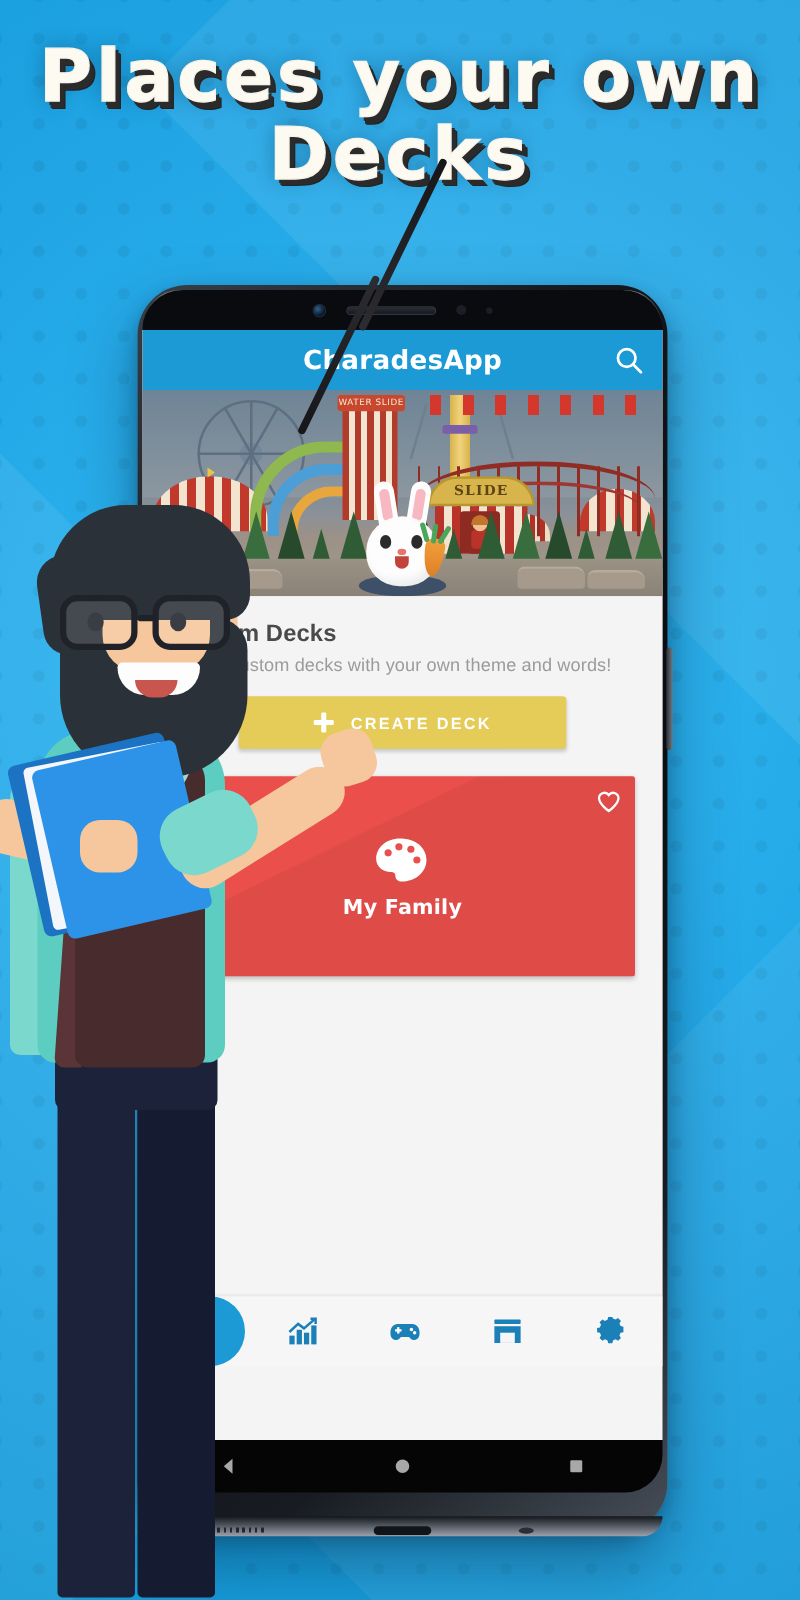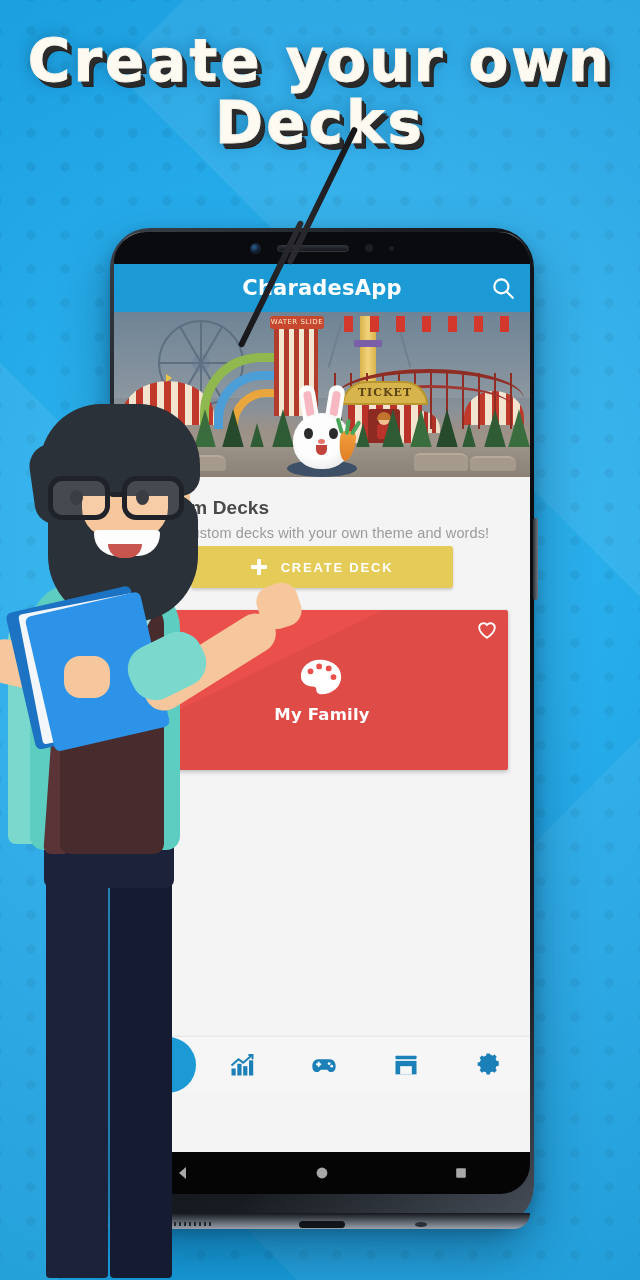--- a/index.html
+++ b/index.html
@@ -318,21 +318,21 @@
   #custom-decks-title {
     font-family: "Liberation Sans", sans-serif;
     font-weight: bold; font-size: 19px; color: #4a4a4a;
     letter-spacing: 0.1px;
   }
   #custom-decks-sub {
     margin-top: 6px;
     font-size: 14.5px; color: #9b9b9b; font-weight: normal;
     letter-spacing: 0.1px;
   }
-  #create-deck-wrap { display:flex; justify-content:center; margin-top: 5px; }
+  #create-deck-wrap { display:flex; justify-content:center; margin-top: 16px; }
   #create-deck-btn {
     width: 262px; height: 42px;
     background: #e5cb57;
     border: none; border-radius: 3px;
     display: flex; align-items: center; justify-content: center; gap: 14px;
     box-shadow: 0 2px 3px rgba(0,0,0,0.17);
     cursor: pointer;
   }
   #create-deck-btn .plus {
     position: relative; width: 16px; height: 16px; flex: none;
@@ -508,21 +508,21 @@
 <body>
 
 <div id="promo-bg">
   <div class="dots"></div>
   <div class="diag1"></div>
   <div class="diag2"></div>
   <div class="diag3"></div>
 </div>
 
 <div id="headline">
-  <div class="line">Create your own</div>
+  <div class="line">Places your own</div>
   <div class="line">Decks</div>
 </div>
 
 <div id="phone">
   <div class="glassband"></div>
   <div class="btn-power"></div>
   <div class="btn-vol"></div>
 
   <div class="bezel-top">
     <div class="cam"></div>
@@ -577,21 +577,21 @@
 
       <div class="ticket-booth">
         <div class="tb-body"></div>
         <div class="tb-door"></div>
         <div class="tb-person">
           <div class="tb-body2"></div>
           <div class="tb-head"></div>
           <div class="tb-hair"></div>
         </div>
         <div class="tb-top"></div>
-        <div class="tb-label">TICKET</div>
+        <div class="tb-label">SLIDE</div>
       </div>
 
       <div class="trees">
         <div class="tree dk" style="left:2px;"></div>
         <div class="tree" style="left:28px;"></div>
         <div class="tree sm" style="left:56px;"></div>
         <div class="tree lt" style="left:78px;"></div>
         <div class="tree dk" style="left:106px;"></div>
         <div class="tree sm" style="left:134px;"></div>
         <div class="tree" style="left:156px;"></div>

